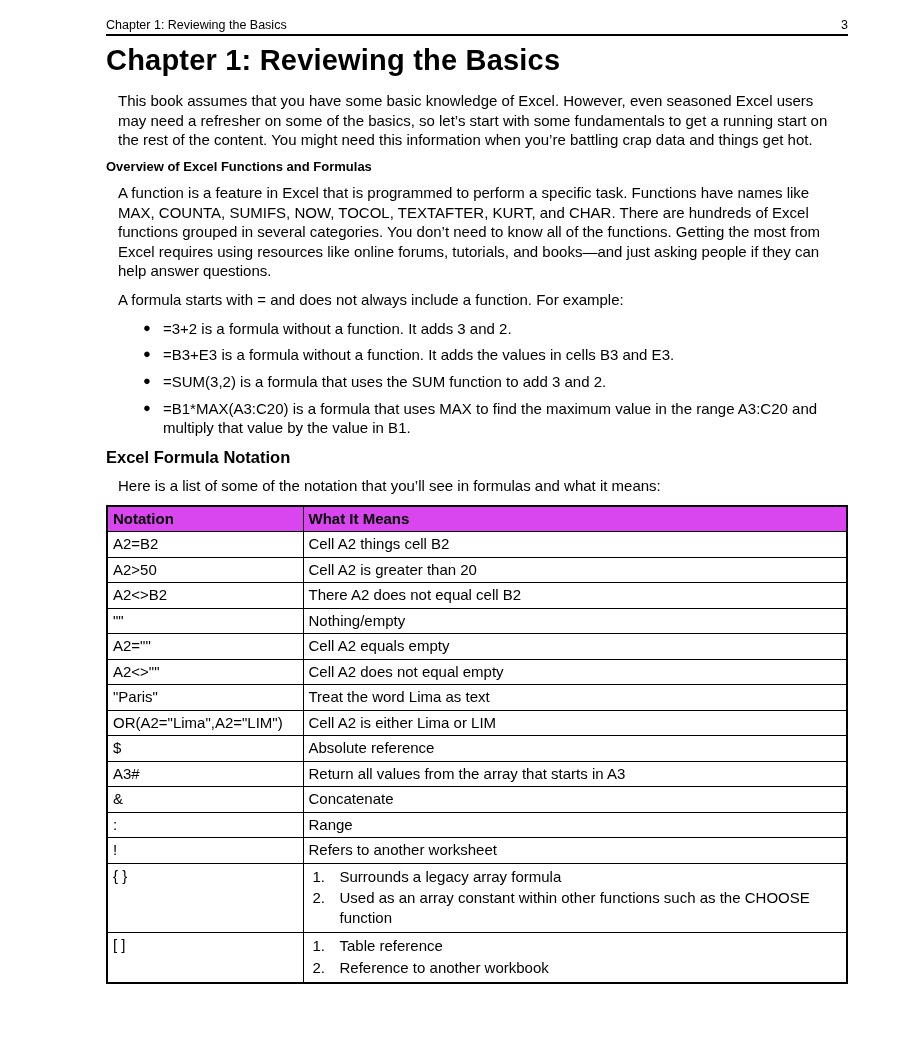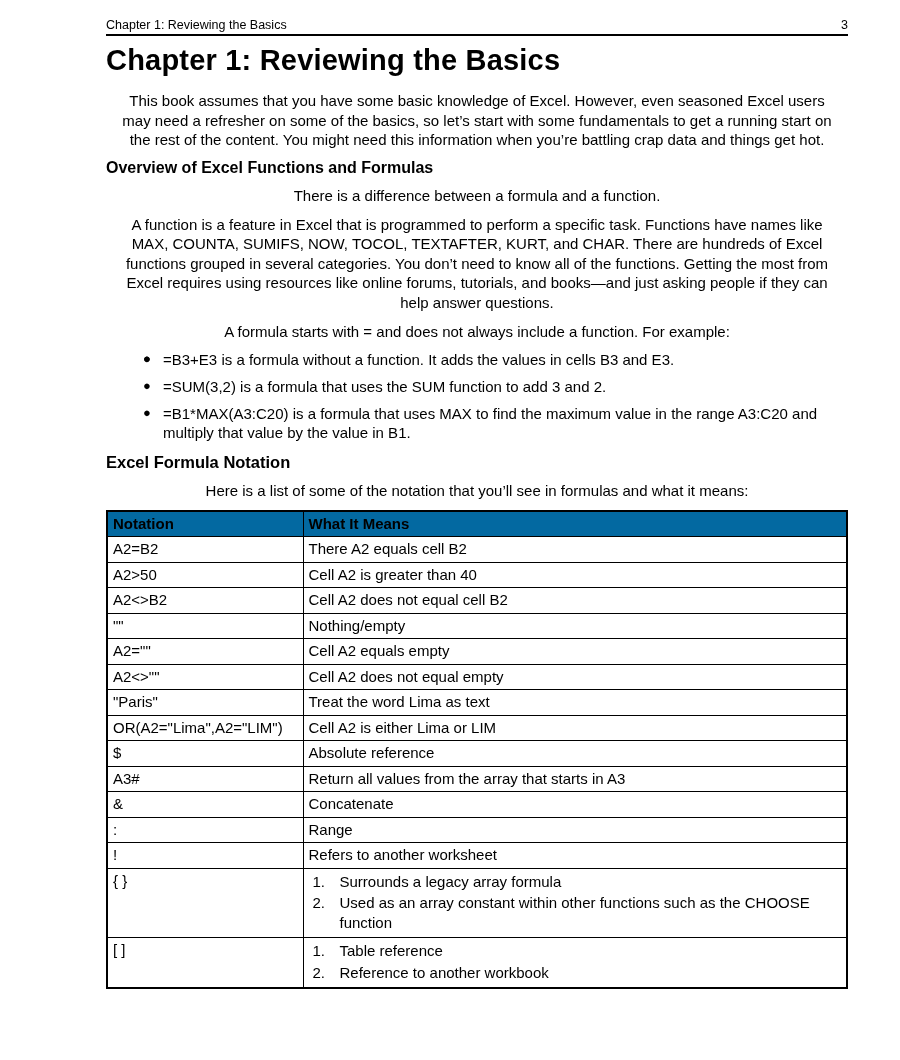--- a/index.html
+++ b/index.html
@@ -19,28 +19,28 @@
     border-bottom:2px solid #000;
     padding-bottom:2px;
   }
 
   h1.chapter-title {
     font-size:29px; font-weight:bold;
     margin-top:8px; margin-bottom:14px;
     letter-spacing:0.2px;
   }
   h2.section-heading {
-    font-size:16px; font-weight:bold;
+    font-size:13px; font-weight:bold;
     margin-top:0; margin-bottom:5px;
   }
   h3.sub-heading {
     font-size:16.5px; font-weight:bold;
     margin-top:4px; margin-bottom:3px;
   }
-  p.body-text { margin:9px 12px; line-height:1.31;text-align:center; }
+  p.body-text { margin:9px 12px; line-height:1.31; }
 
   ul.bullet-list { list-style:none; margin:6px 0 10px 0; }
   ul.bullet-list li {
     position:relative; padding-left:57px;
     line-height:1.31; margin-bottom:7px;
   }
   ul.bullet-list li .bullet-glyph {
     position:absolute; left:37px; top:0; font-size:13px;
   }
 
@@ -49,21 +49,21 @@
     margin-top:8px;
     border:2px solid #000;
   }
   table.notation-table th, table.notation-table td {
     border:1.5px solid #000;
     padding:2px 5px 3px 5px;
     text-align:left; vertical-align:top;
     line-height:1.3;
   }
   table.notation-table th {
-    background:#0369a1; font-weight:bold;
+    background:#d946ef; font-weight:bold;
   }
   .col-notation { width:196px; }
 
   ol.meaning-list { list-style:none; counter-reset:mi; margin:1px 0 2px 0; }
   ol.meaning-list li {
     counter-increment:mi;
     position:relative; padding-left:31px;
     margin-bottom:2px;
   }
   ol.meaning-list li::before {
@@ -80,54 +80,53 @@
     <span>Chapter 1: Reviewing the Basics</span>
     <span>3</span>
   </header>
 
   <h1 class="chapter-title">Chapter 1: Reviewing the Basics</h1>
 
   <p class="body-text">This book assumes that you have some basic knowledge of Excel. However, even seasoned Excel users may need a refresher on some of the basics, so let’s start with some fundamentals to get a running start on the rest of the content. You might need this information when you’re battling crap data and things get hot.</p>
 
   <h2 class="section-heading">Overview of Excel Functions and Formulas</h2>
 
-  <p class="body-text">There is a difference between a formula and a function.</p>
   <p class="body-text">A function is a feature in Excel that is programmed to perform a specific task. Functions have names like MAX, COUNTA, SUMIFS, NOW, TOCOL, TEXTAFTER, KURT, and CHAR. There are hundreds of Excel functions grouped in several categories. You don’t need to know all of the functions. Getting the most from Excel requires using resources like online forums, tutorials, and books—and just asking people if they can help answer questions.</p>
   <p class="body-text">A formula starts with = and does not always include a function. For example:</p>
 
   <ul class="bullet-list">
-    <li><span class="bullet-glyph">●</span></li>
+    <li><span class="bullet-glyph">●</span><span>=3+2 is a formula without a function. It adds 3 and 2.</span></li>
     <li><span class="bullet-glyph">●</span><span>=B3+E3 is a formula without a function. It adds the values in cells B3 and E3.</span></li>
     <li><span class="bullet-glyph">●</span><span>=SUM(3,2) is a formula that uses the SUM function to add 3 and 2.</span></li>
     <li><span class="bullet-glyph">●</span><span>=B1*MAX(A3:C20) is a formula that uses MAX to find the maximum value in the range A3:C20 and multiply that value by the value in B1.</span></li>
   </ul>
 
   <h3 class="sub-heading">Excel Formula Notation</h3>
 
   <p class="body-text">Here is a list of some of the notation that you’ll see in formulas and what it means:</p>
 
   <table class="notation-table">
     <thead>
       <tr>
         <th class="col-notation">Notation</th>
         <th>What It Means</th>
       </tr>
     </thead>
     <tbody>
       <tr>
         <td class="col-notation">A2=B2</td>
-        <td>There A2 equals cell B2</td>
+        <td>Cell A2 things cell B2</td>
       </tr>
       <tr>
         <td class="col-notation">A2&gt;50</td>
-        <td>Cell A2 is greater than 40</td>
+        <td>Cell A2 is greater than 20</td>
       </tr>
       <tr>
         <td class="col-notation">A2&lt;&gt;B2</td>
-        <td>Cell A2 does not equal cell B2</td>
+        <td>There A2 does not equal cell B2</td>
       </tr>
       <tr>
         <td class="col-notation">""</td>
         <td>Nothing/empty</td>
       </tr>
       <tr>
         <td class="col-notation">A2=""</td>
         <td>Cell A2 equals empty</td>
       </tr>
       <tr>

